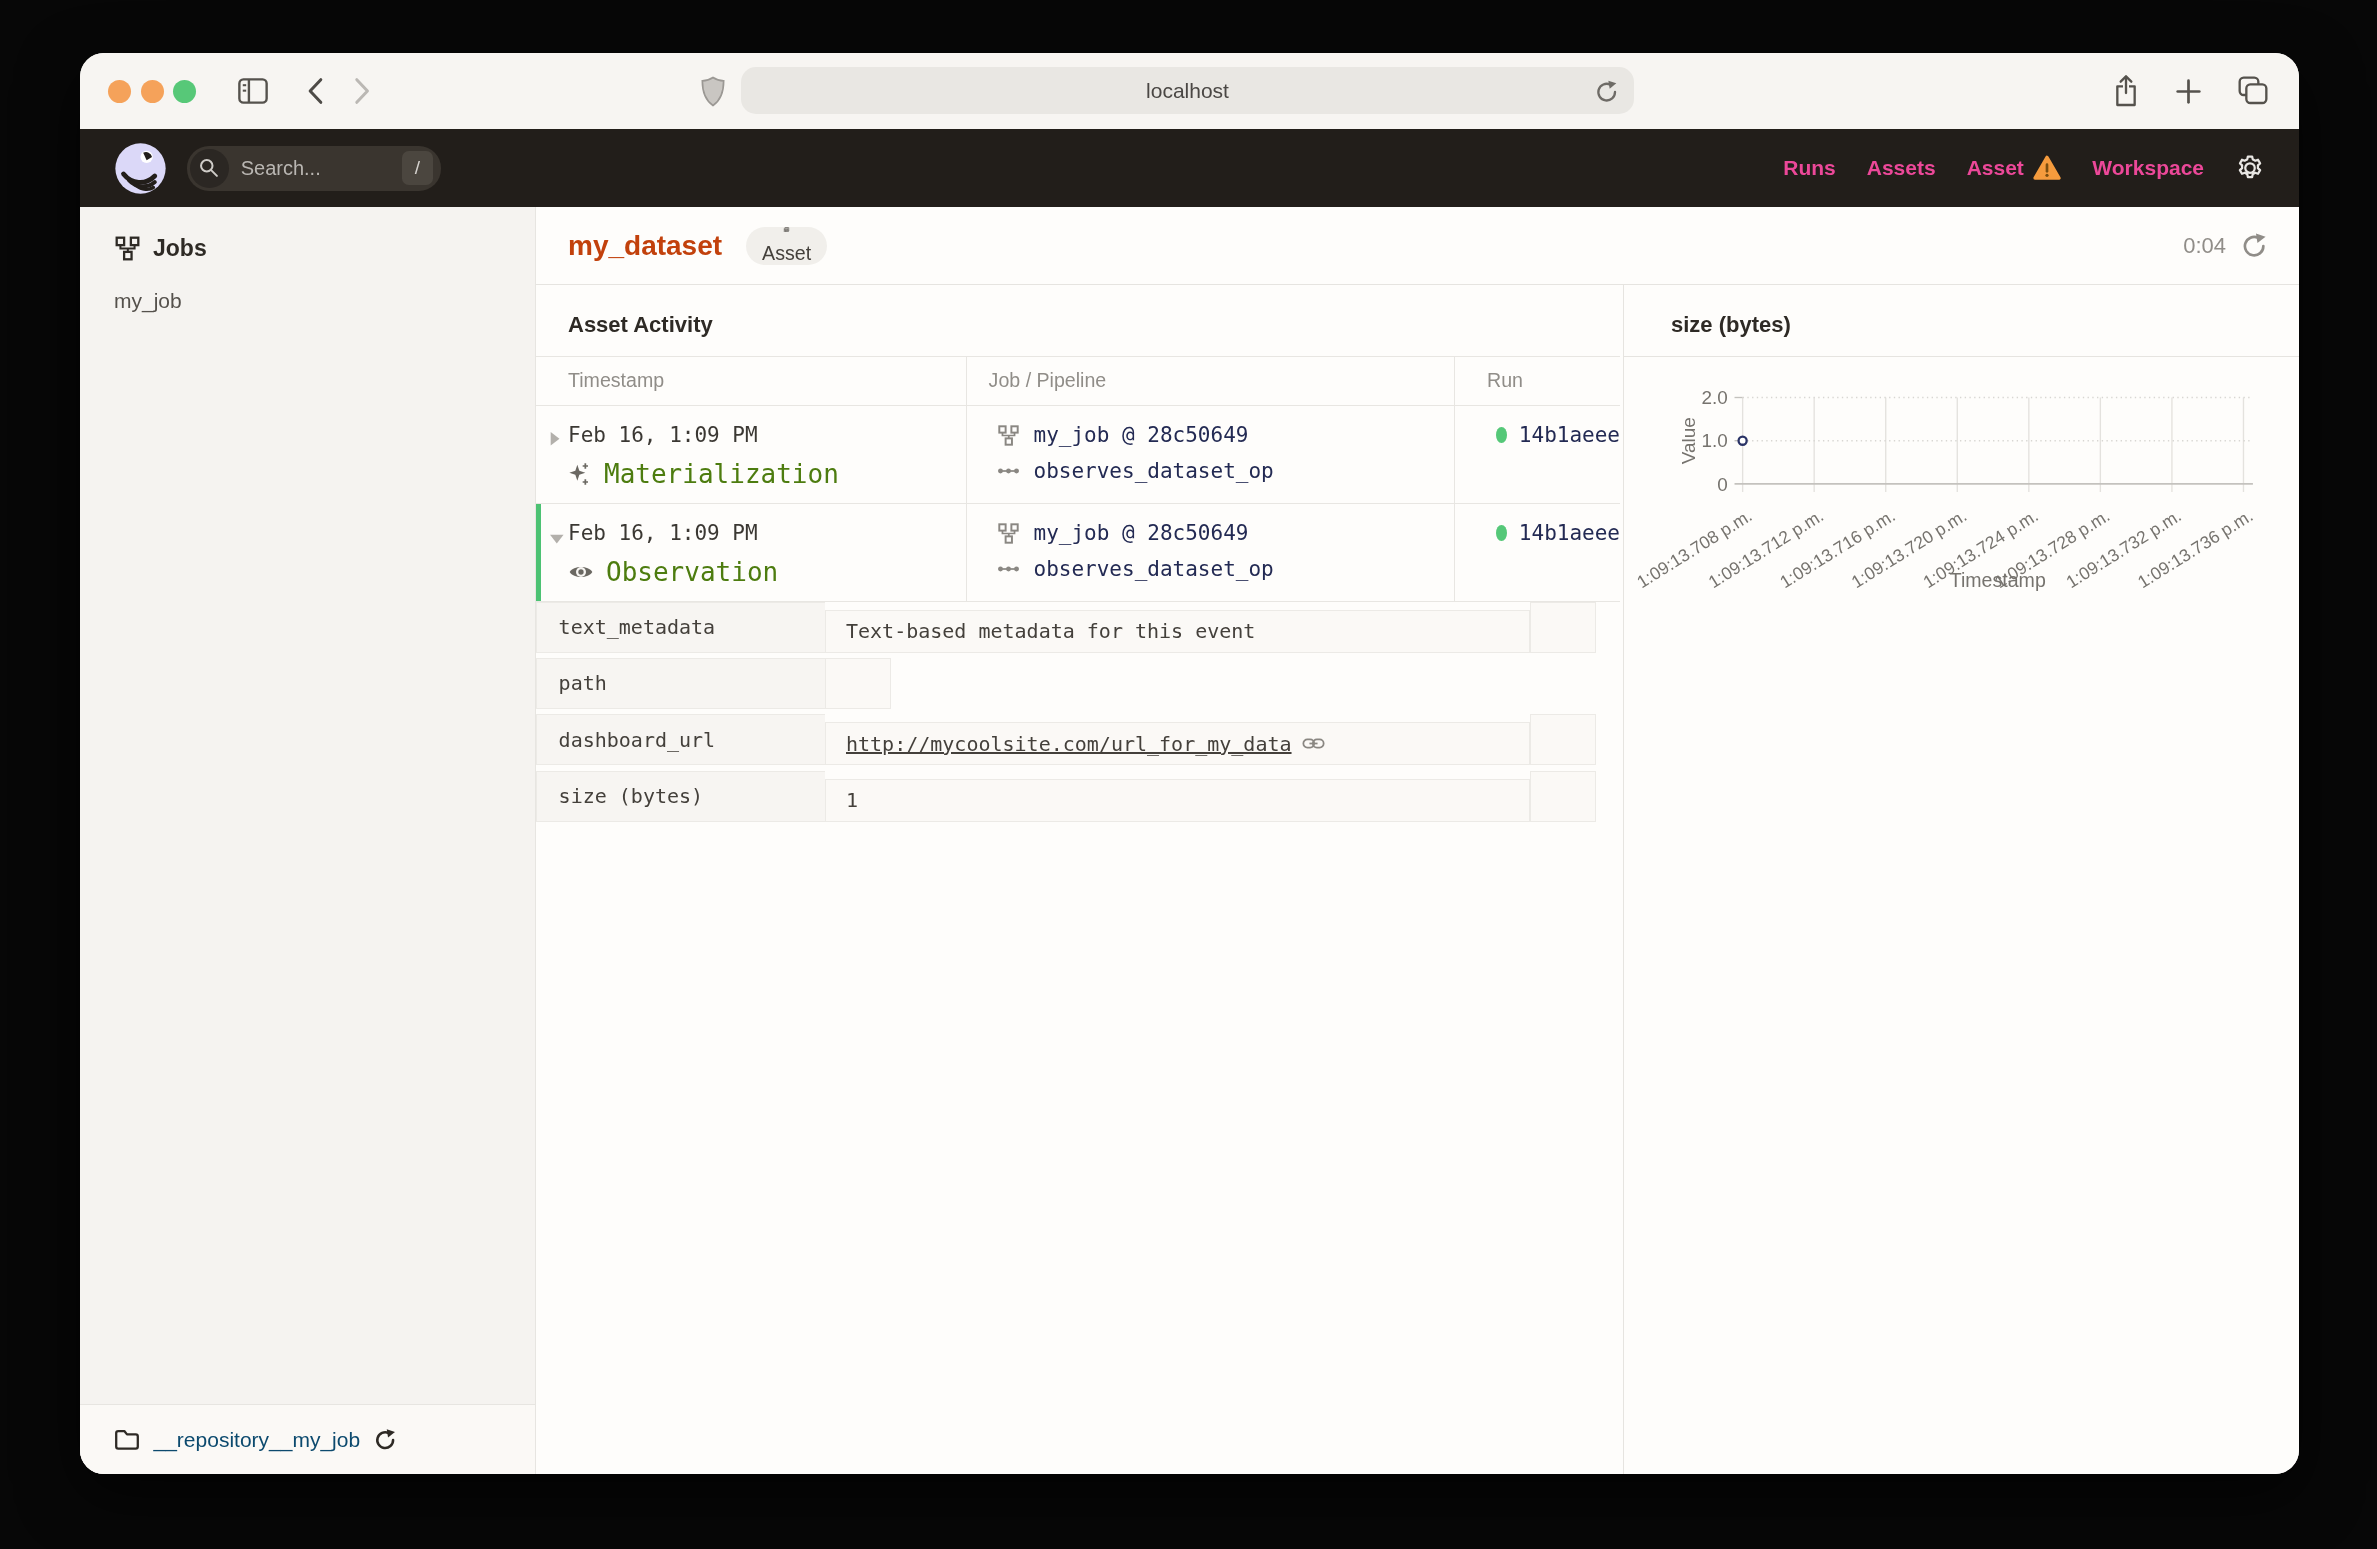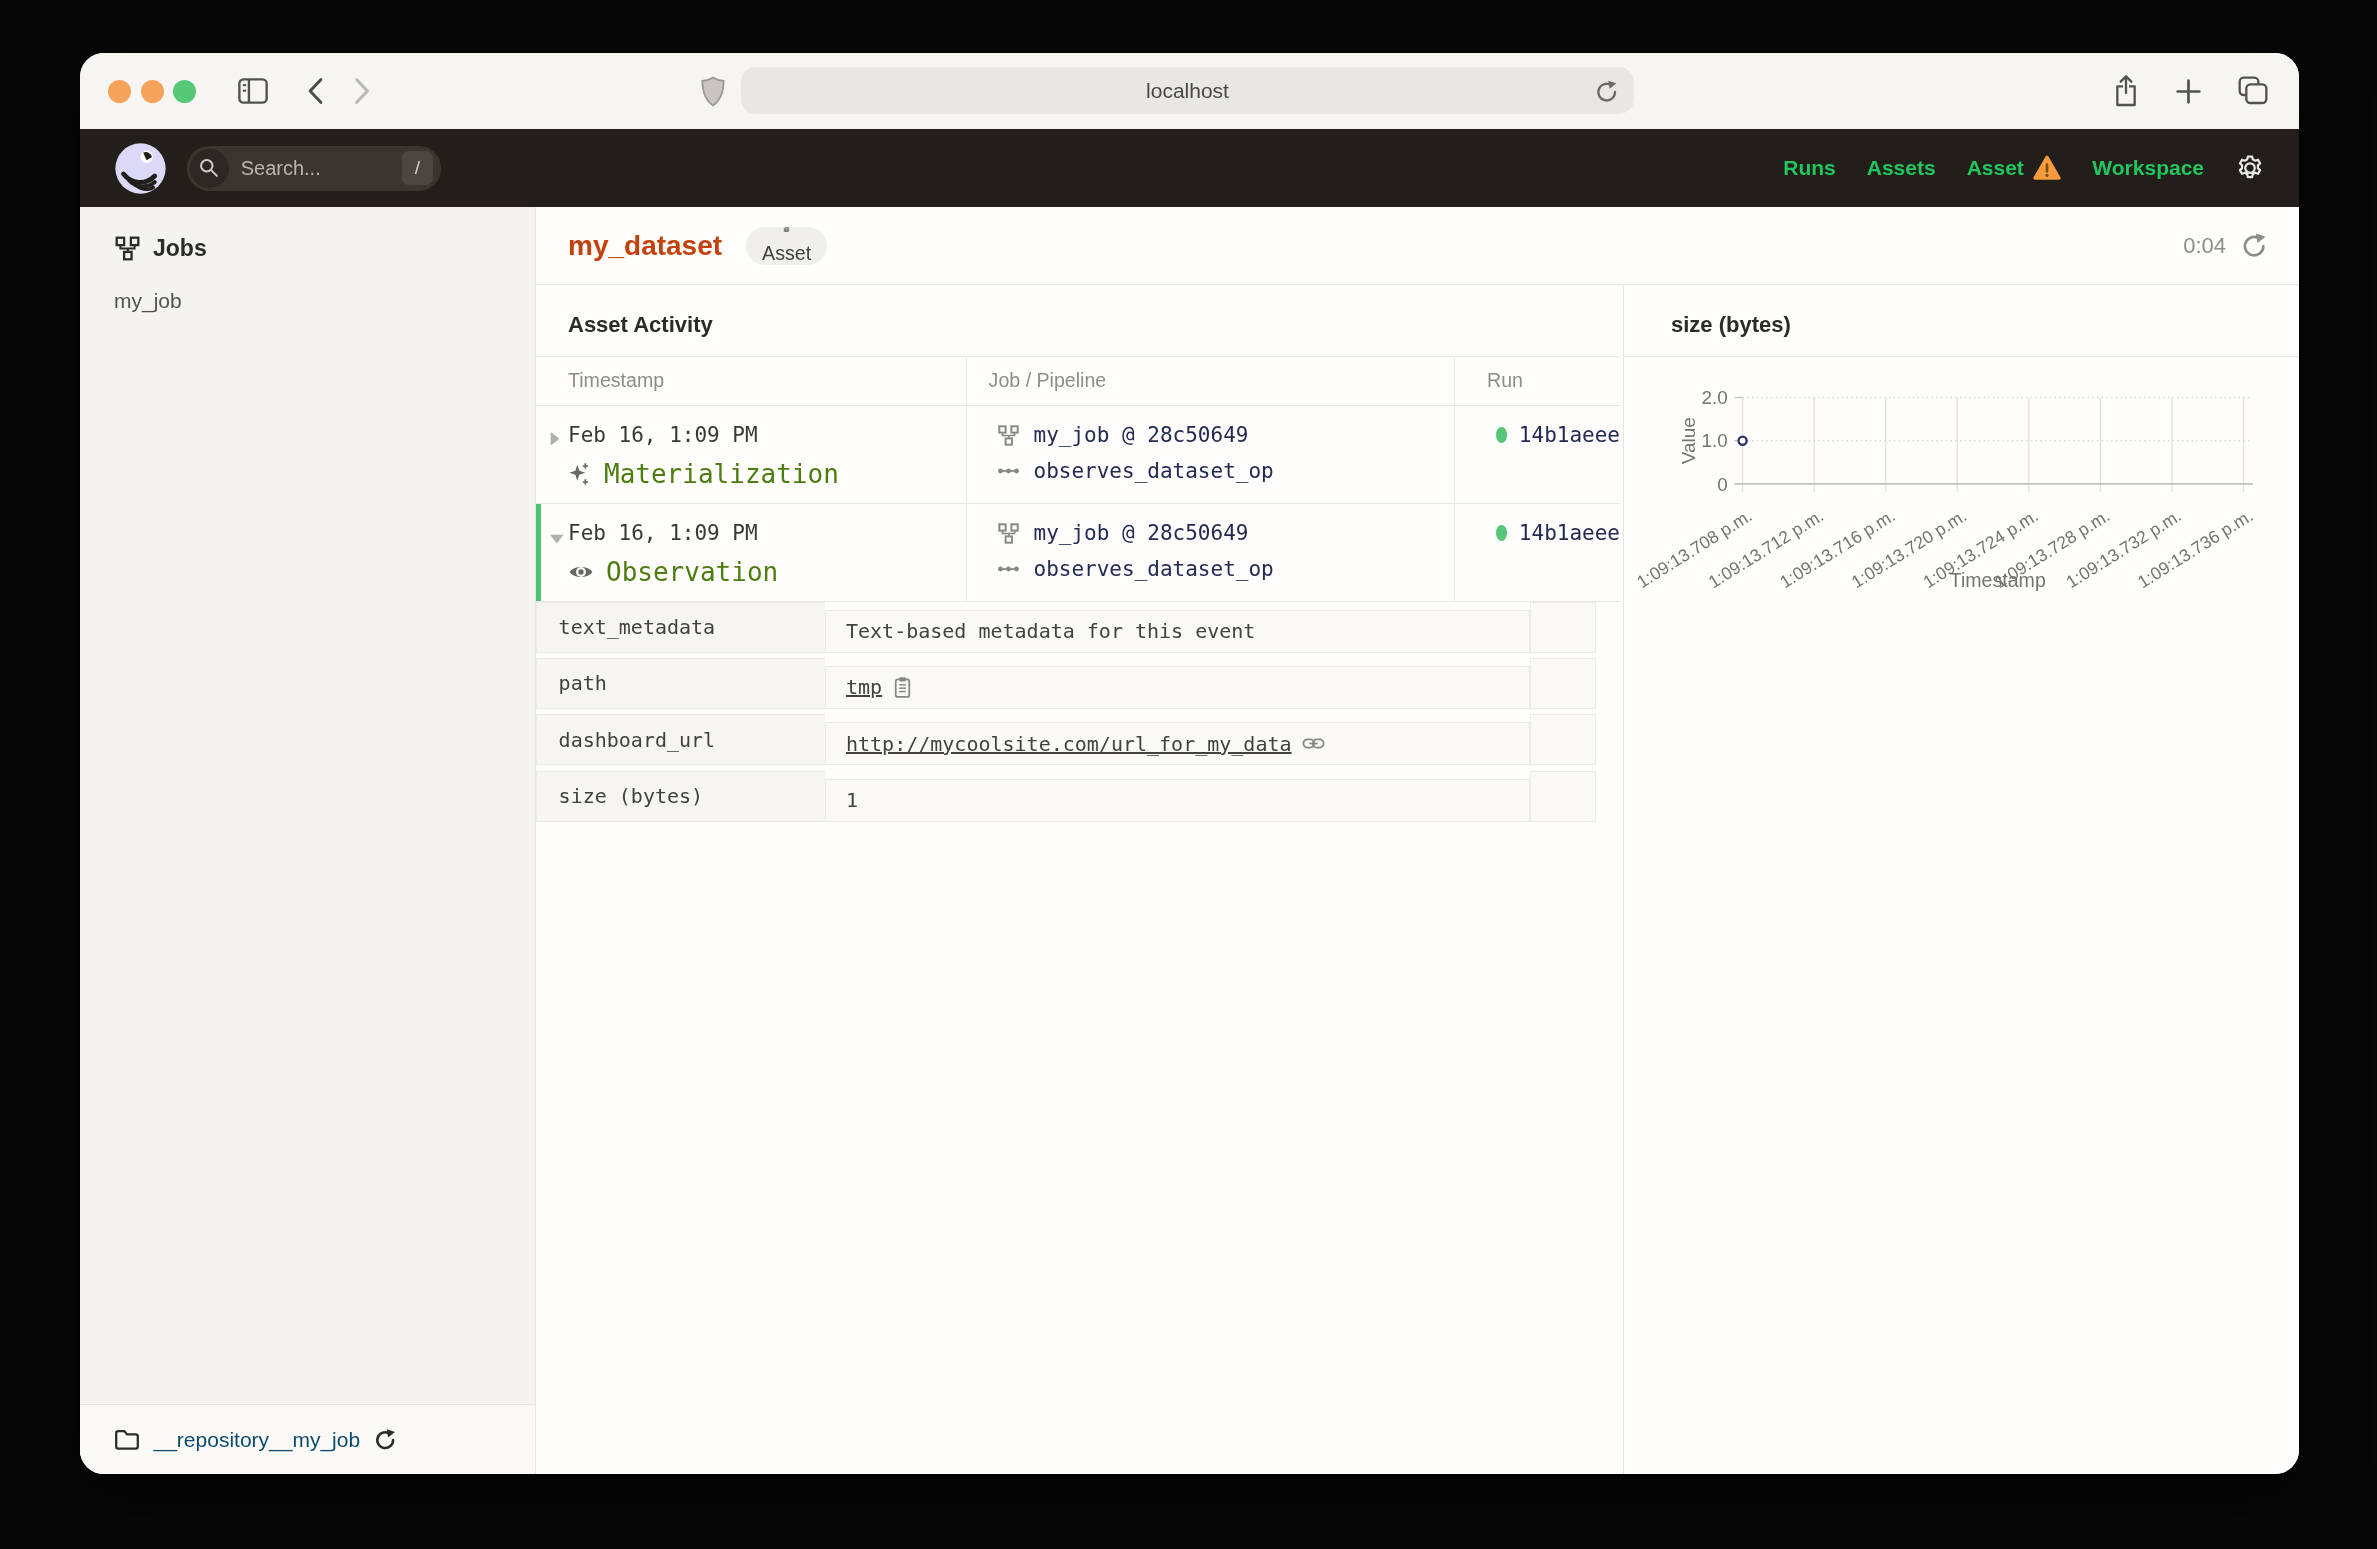--- a/index.html
+++ b/index.html
@@ -28,21 +28,21 @@
   .searchpill {
     margin-left:20px; width:254px; height:45px; border-radius:22px; background:#3A352F;
     display:flex; align-items:center; position:relative;
   }
   .searchpill .mag { width:39px; height:39px; border-radius:50%; background:#2B2723; margin-left:2.7px;
     display:flex; align-items:center; justify-content:center; }
   .searchpill .ph { color:#B9B6B2; font-size:20px; margin-left:12px; }
   .slashkey { position:absolute; right:8px; width:31px; height:34px; border-radius:6.8px; background:#4B463F;
     color:#D6D3CF; font-size:19px; display:flex; align-items:center; justify-content:center; }
   .nav { position:absolute; right:34px; display:flex; align-items:center; gap:31px; }
-  .nav .navitem { color:#22c55e; font-size:21px; font-weight:600; display:flex; align-items:center; gap:9.5px; }
+  .nav .navitem { color:#ec4899; font-size:21px; font-weight:600; display:flex; align-items:center; gap:9.5px; }
   
   .content { flex:1; display:flex; min-height:0; }
   .sidebar { width:456px; background:#F5F3F0; border-right:1.4px solid #E7E5E1; display:flex; flex-direction:column; }
   .sb-head { display:flex; align-items:center; gap:12px; padding:28px 0 0 34px; }
   .sb-head .t { font-size:23px; font-weight:700; color:#2E2A25; }
   .sb-item { padding:27px 0 0 34px; font-size:21px; color:#55514C; }
   .sb-spacer { flex:1; }
   .sb-footer { height:70px; border-top:1.4px solid #E7E5E1; background:#FBF9F6; display:flex; align-items:center; gap:13.5px; padding-left:34px; }
   .sb-footer .repo { font-size:21px; color:#0c4a6e; }
   .rightcol { flex:1; display:flex; flex-direction:column; background:#FEFDFB; min-width:0; }
@@ -360,30 +360,20 @@
           <div class="meta">
             <div class="mrow">
               <div class="mkey">text_metadata</div>
               <div class="mval">
                   <span>Text-based metadata for this event</span>
                 </div>
               <div class="mend"></div>
             </div>
             <div class="mrow">
               <div class="mkey">path</div>
-              <div class="mval">
-                <span class="mlink">tmp</span>
-                <svg width="19" height="23" viewBox="0 0 28 34">
-                    <rect x="4" y="5" width="20" height="26" rx="3" fill="none" stroke="#8A8782" stroke-width="2.6"></rect>
-                    <rect x="9" y="2" width="10" height="6" rx="2" fill="#8A8782"></rect>
-                    <line x1="9" y1="13" x2="19" y2="13" stroke="#8A8782" stroke-width="2.2"></line>
-                    <line x1="9" y1="18" x2="19" y2="18" stroke="#8A8782" stroke-width="2.2"></line>
-                    <line x1="9" y1="23" x2="19" y2="23" stroke="#8A8782" stroke-width="2.2"></line>
-                  </svg>
-              </div>
               <div class="mend"></div>
             </div>
             <div class="mrow">
               <div class="mkey">dashboard_url</div>
               <div class="mval">
                 <span class="mlink">http://mycoolsite.com/url_for_my_data</span>
                 <svg width="23" height="15" viewBox="0 0 34 22">
                     <rect x="2" y="5" width="16" height="12" rx="6" fill="none" stroke="#8A8782" stroke-width="2.6"></rect>
                     <rect x="16" y="5" width="16" height="12" rx="6" fill="none" stroke="#8A8782" stroke-width="2.6"></rect>
                     <line x1="11" y1="11" x2="23" y2="11" stroke="#8A8782" stroke-width="2.6"></line>

